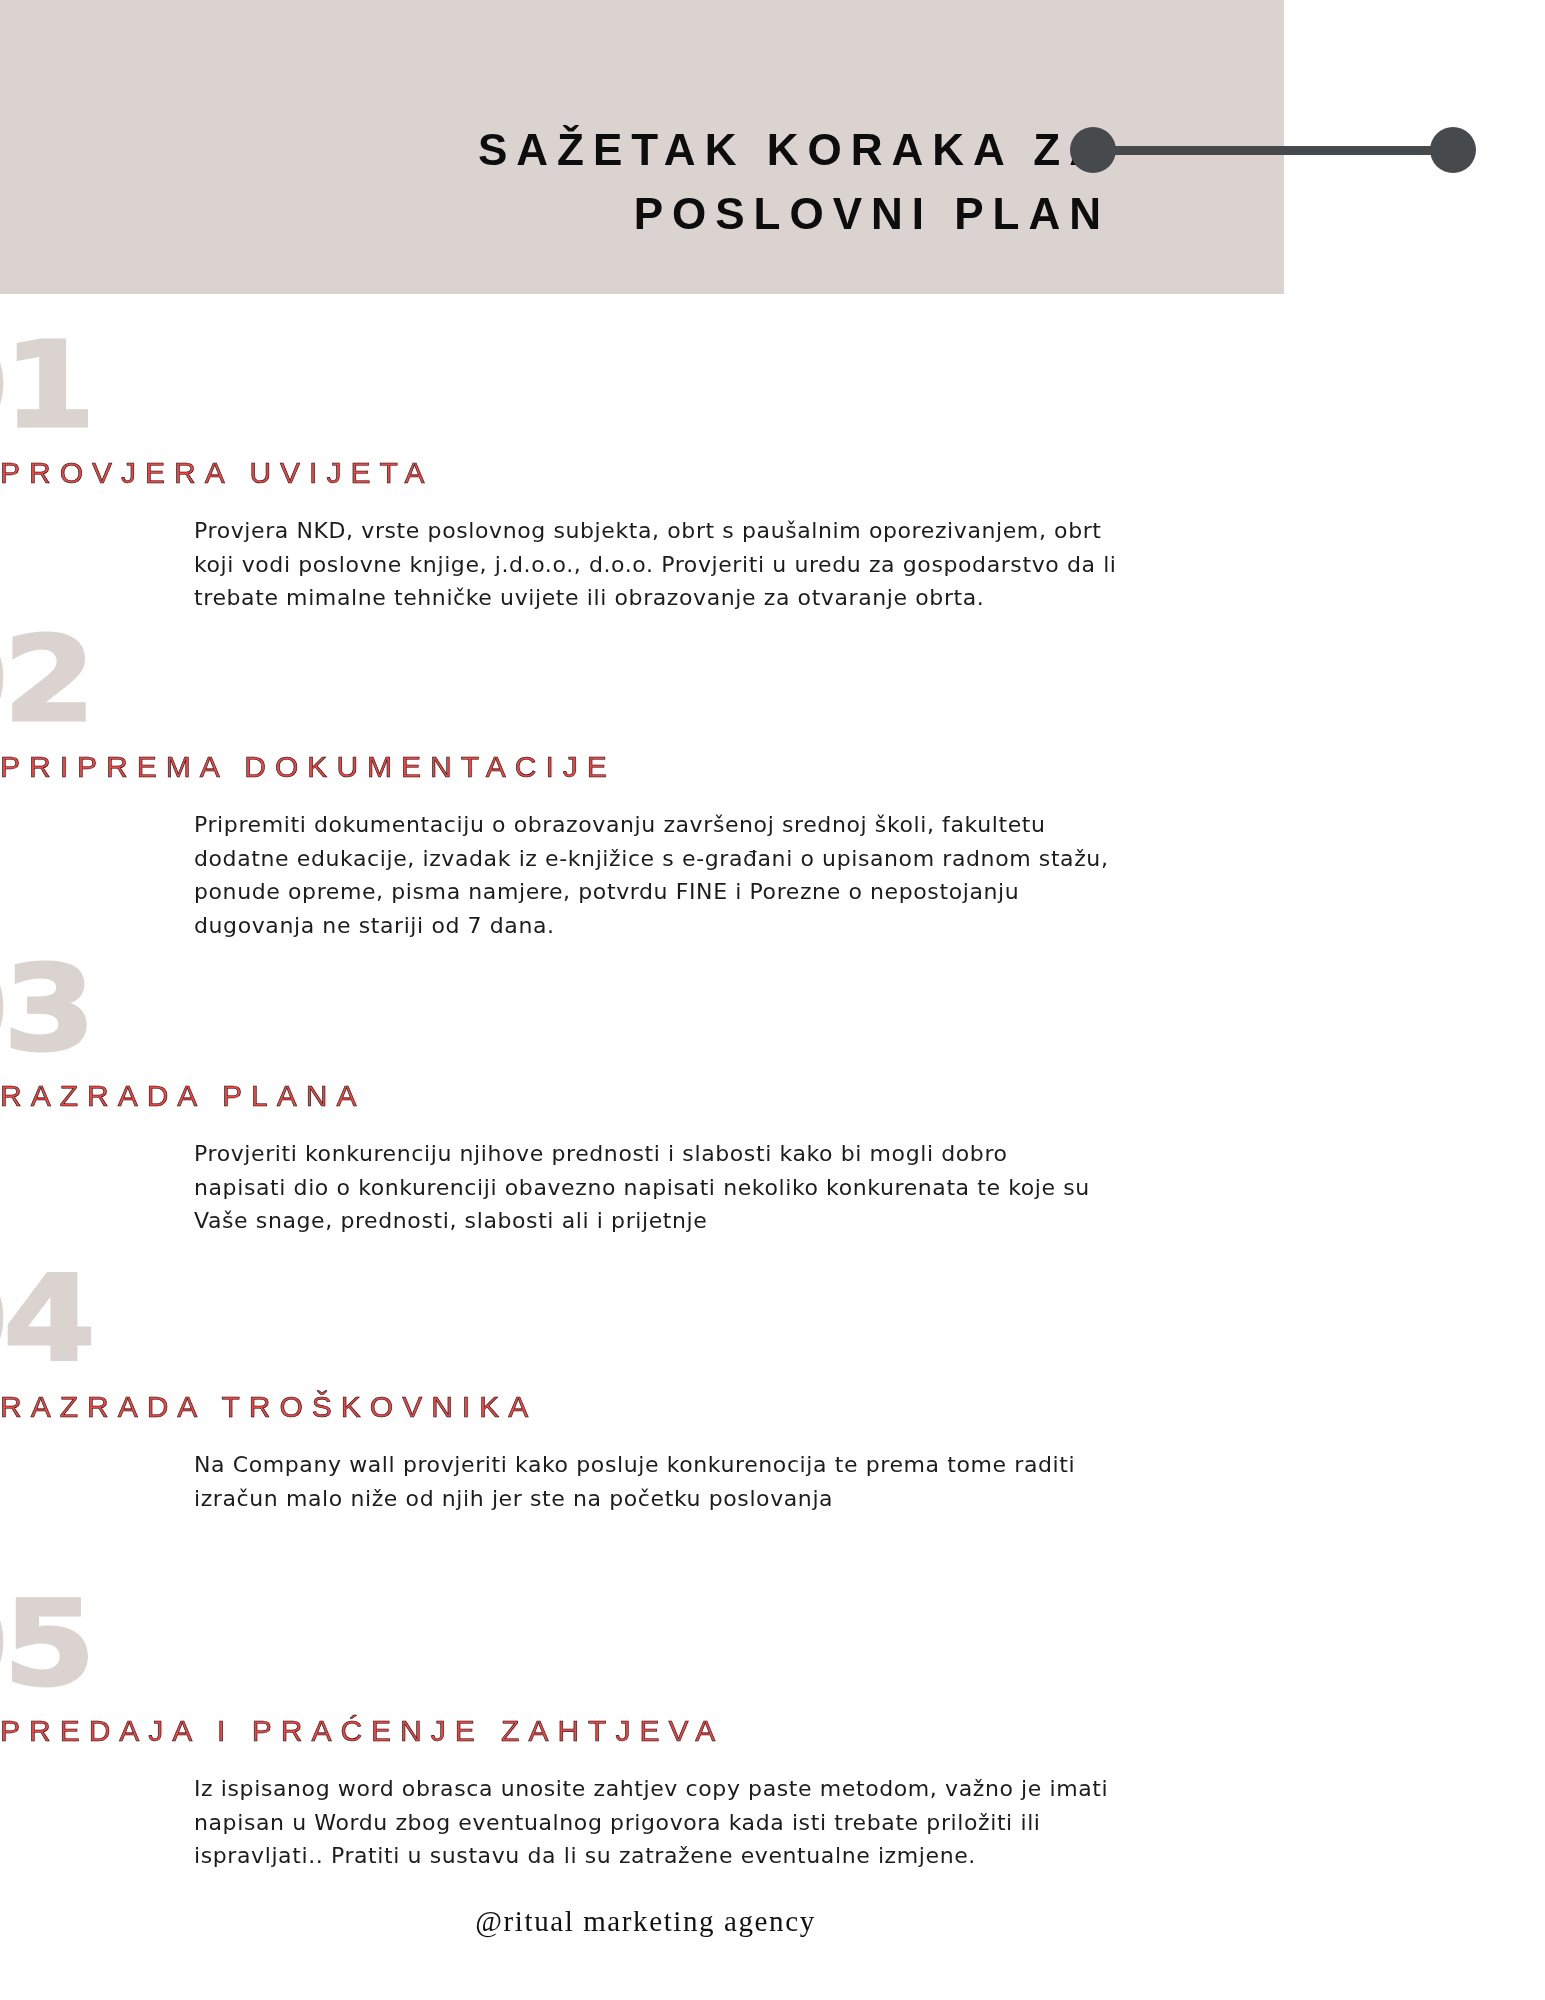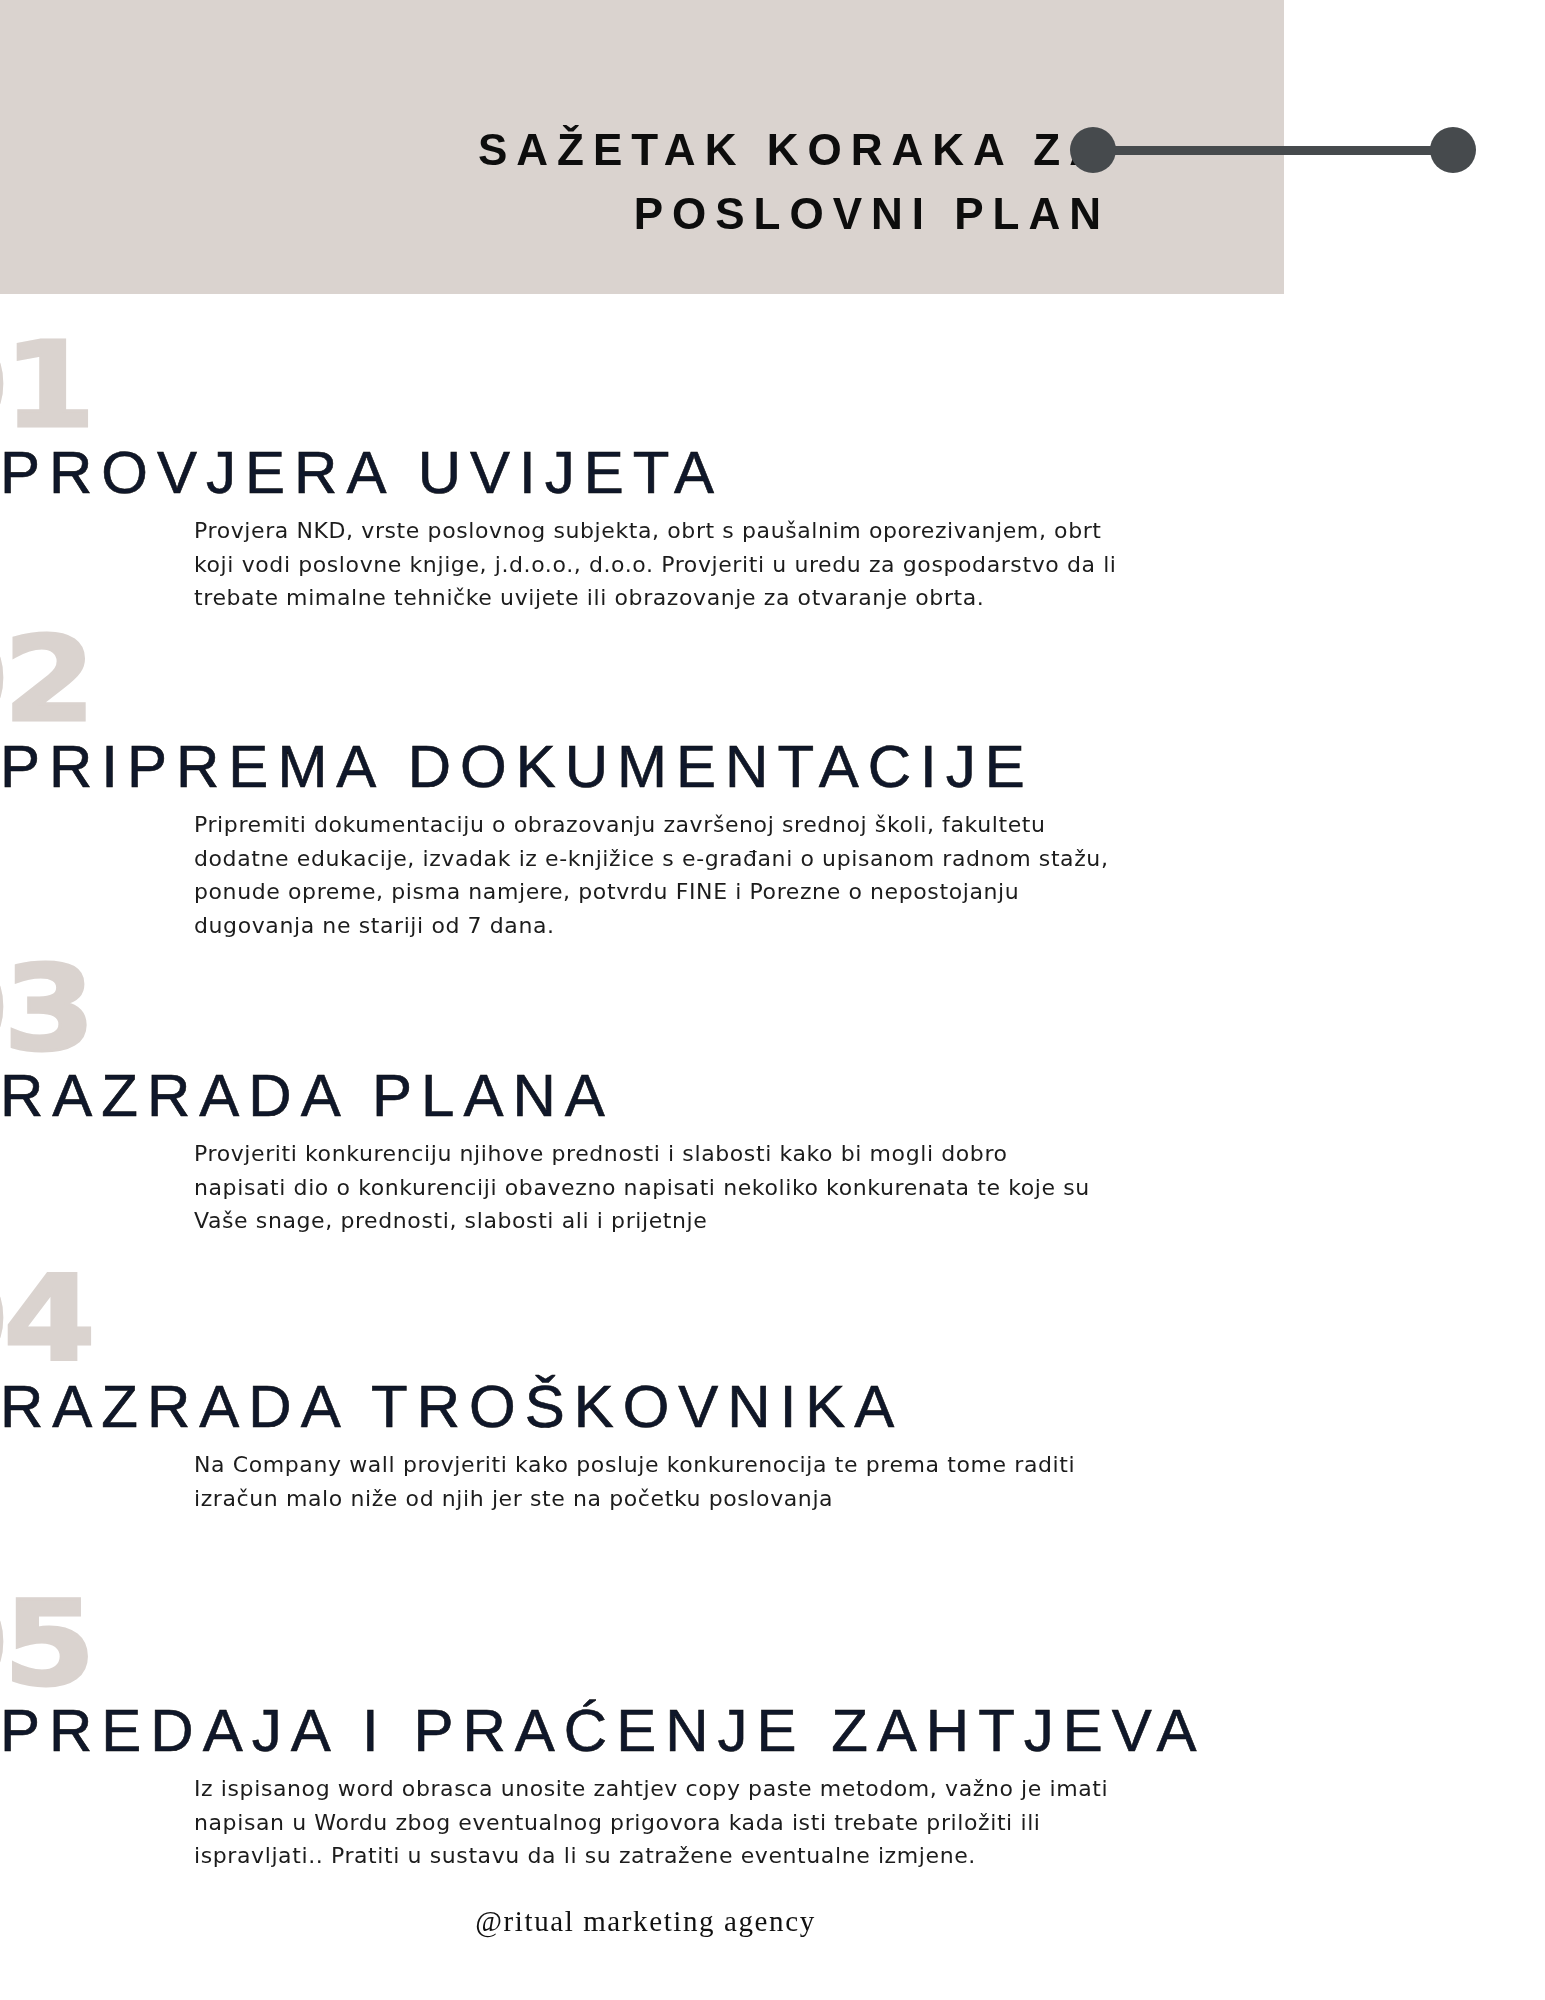--- a/index.html
+++ b/index.html
@@ -72,24 +72,24 @@
     letter-spacing: -4px;
     color: #dad3cf;
     transform: scaleX(1.12);
     -webkit-text-stroke: 3px #dad3cf;
   }
   .step-title {
     display: block;
     margin: 8px 6px 0 0;
     font-family: "Liberation Sans", sans-serif;
     font-weight: 400;
-    font-size: 60px;
+    font-size: 30px;
     line-height: 50px;
     letter-spacing: 9px;
-    color: #0f172a;
+    color: #ef4444;
     -webkit-text-stroke: 0.6px #0d0d0d;
   }
   .step-body {
     display: block;
     margin: 16px auto 0 auto;
     width: 1010px;
     font-family: "DejaVu Sans", sans-serif;
     font-size: 22px;
     line-height: 33.5px;
     letter-spacing: 0.6px;

